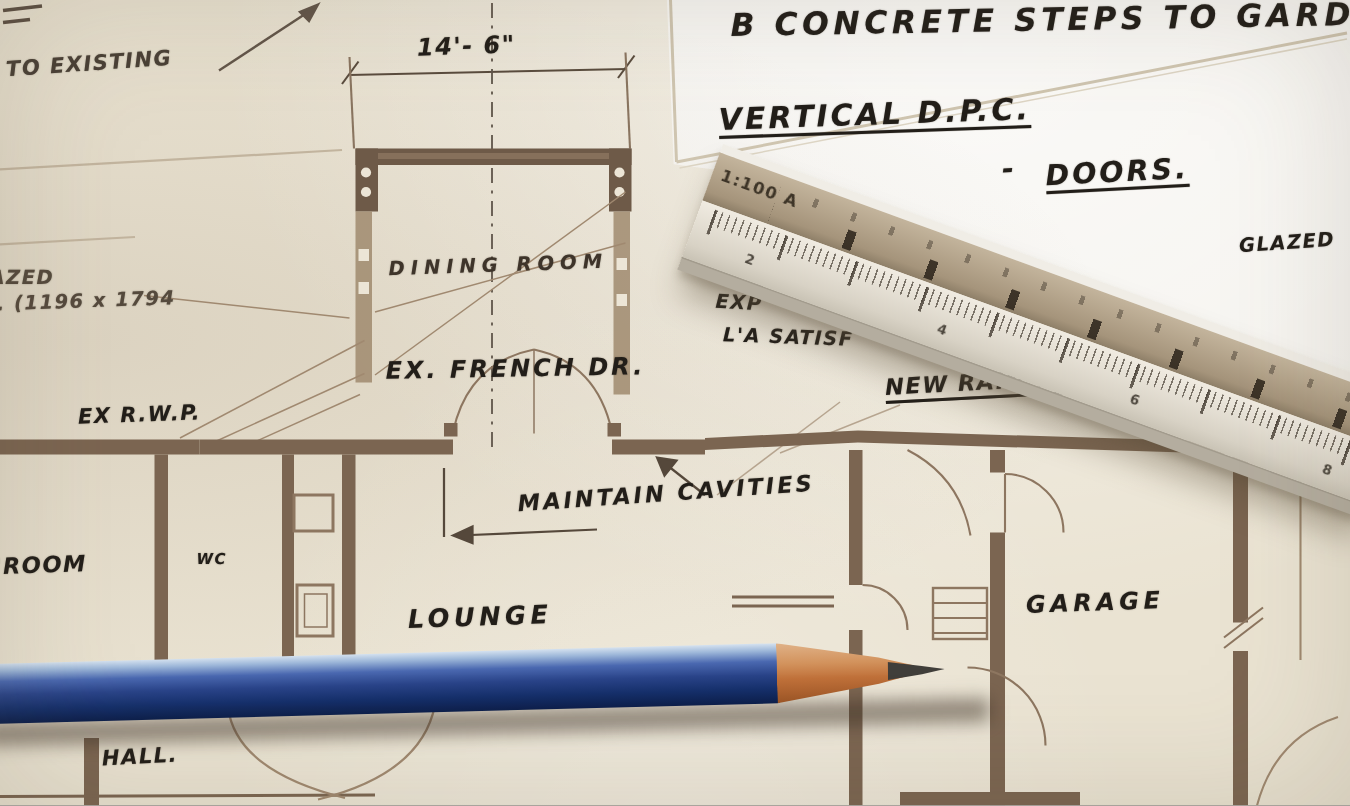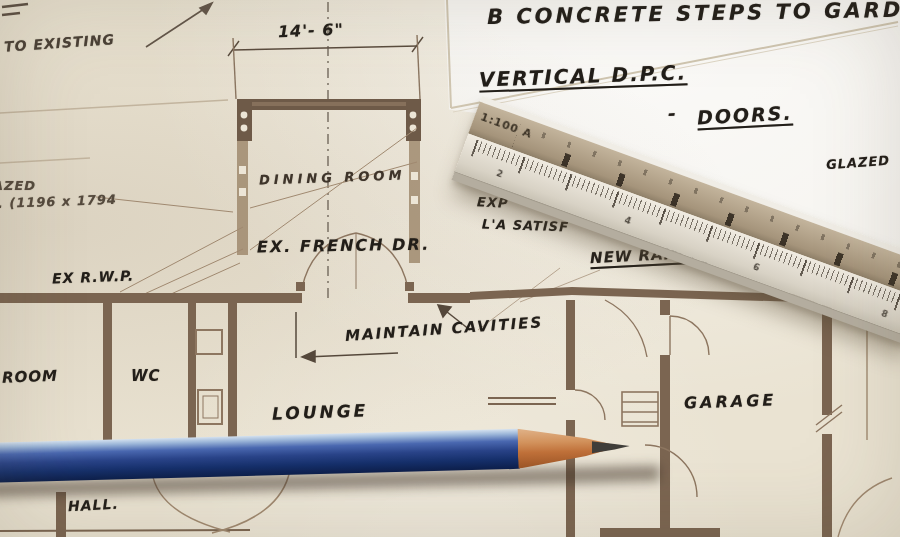--- a/index.html
+++ b/index.html
@@ -248,21 +248,21 @@
   <div class="hw" style="left:259px;top:171px;font-size:13px;letter-spacing:4px;transform:rotate(-2deg);color:#3e342a;">DINING ROOM</div>
   <div class="hw" style="left:257px;top:238px;font-size:16px;letter-spacing:2px;transform:rotate(-1deg);">EX. FRENCH DR.</div>
   <div class="hw" style="left:-28px;top:179px;font-size:13px;color:#554a3d;">GLAZED</div>
   <div class="hw" style="left:-8px;top:195px;font-size:13px;transform:rotate(-2deg);color:#554a3d;">J. (1196 x 1794</div>
   <div class="hw" style="left:52px;top:270px;font-size:14px;transform:rotate(-2deg);">EX R.W.P.</div>
   <div class="hw" style="left:477px;top:196px;font-size:13px;transform:rotate(3deg);">EXP</div>
   <div class="hw" style="left:482px;top:219px;font-size:13px;transform:rotate(2deg);">L'A SATISF</div>
   <div class="hw u" style="left:590px;top:247px;font-size:15px;letter-spacing:1px;transform:rotate(-3deg);">NEW RAIN WATER</div>
   <div class="hw" style="left:345px;top:322px;font-size:15px;letter-spacing:2px;transform:rotate(-4deg);">MAINTAIN CAVITIES</div>
   <div class="hw" style="left:-16px;top:370px;font-size:15px;transform:rotate(-2deg);">B'ROOM</div>
-  <div class="hw" style="left:131px;top:369px;font-size:15px;">WC</div>
+  <div class="hw" style="left:131px;top:369px;font-size:10px;">WC</div>
   <div class="hw" style="left:272px;top:404px;font-size:17px;letter-spacing:3px;transform:rotate(-2deg);">LOUNGE</div>
   <div class="hw" style="left:68px;top:498px;font-size:14px;transform:rotate(-3deg);">HALL.</div>
   <div class="hw" style="left:684px;top:394px;font-size:16px;letter-spacing:3px;transform:rotate(-2deg);">GARAGE</div>
 
   <div class="ruler">
     <div class="sliver"></div>
     <div class="tan">
       <span class="scale-label">1:100 A</span>
       <div class="submarks"></div>
       <div class="marks"></div>

